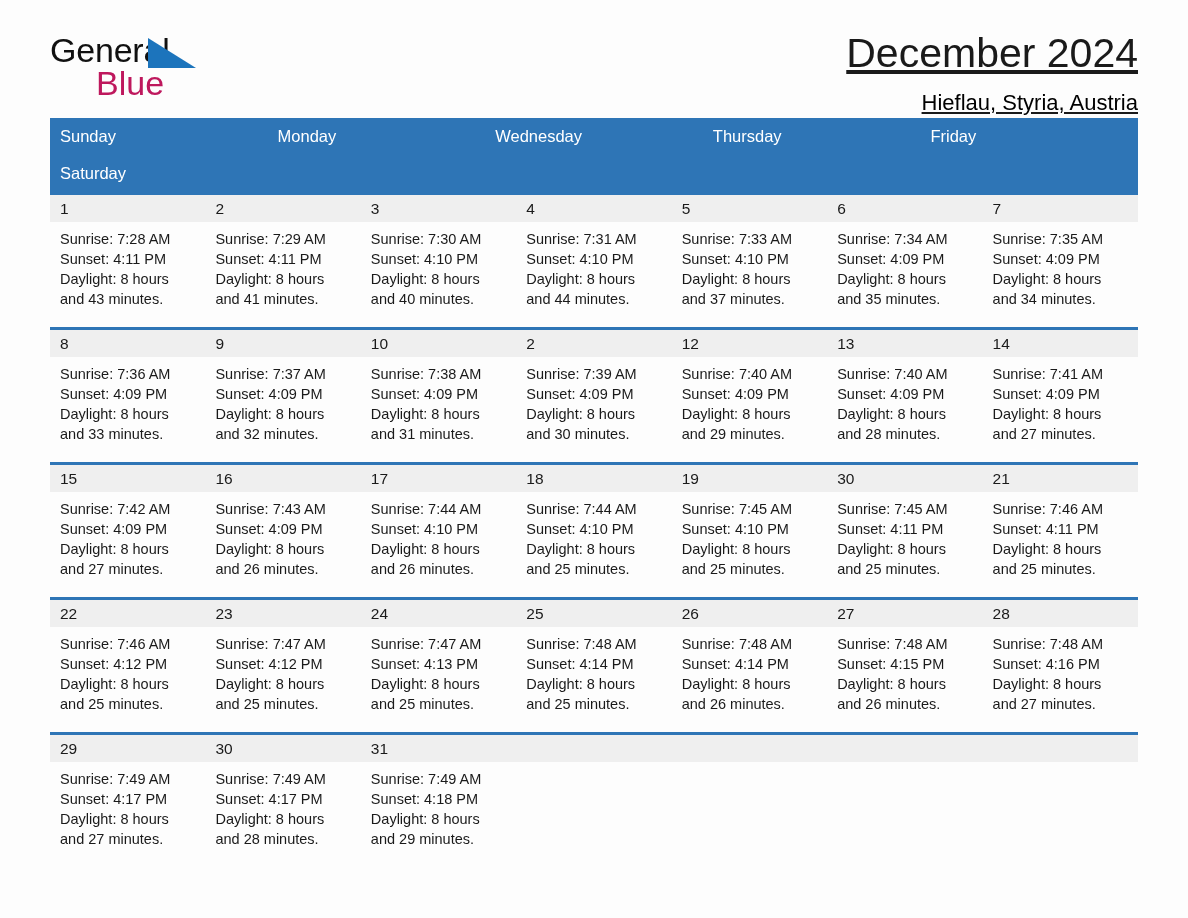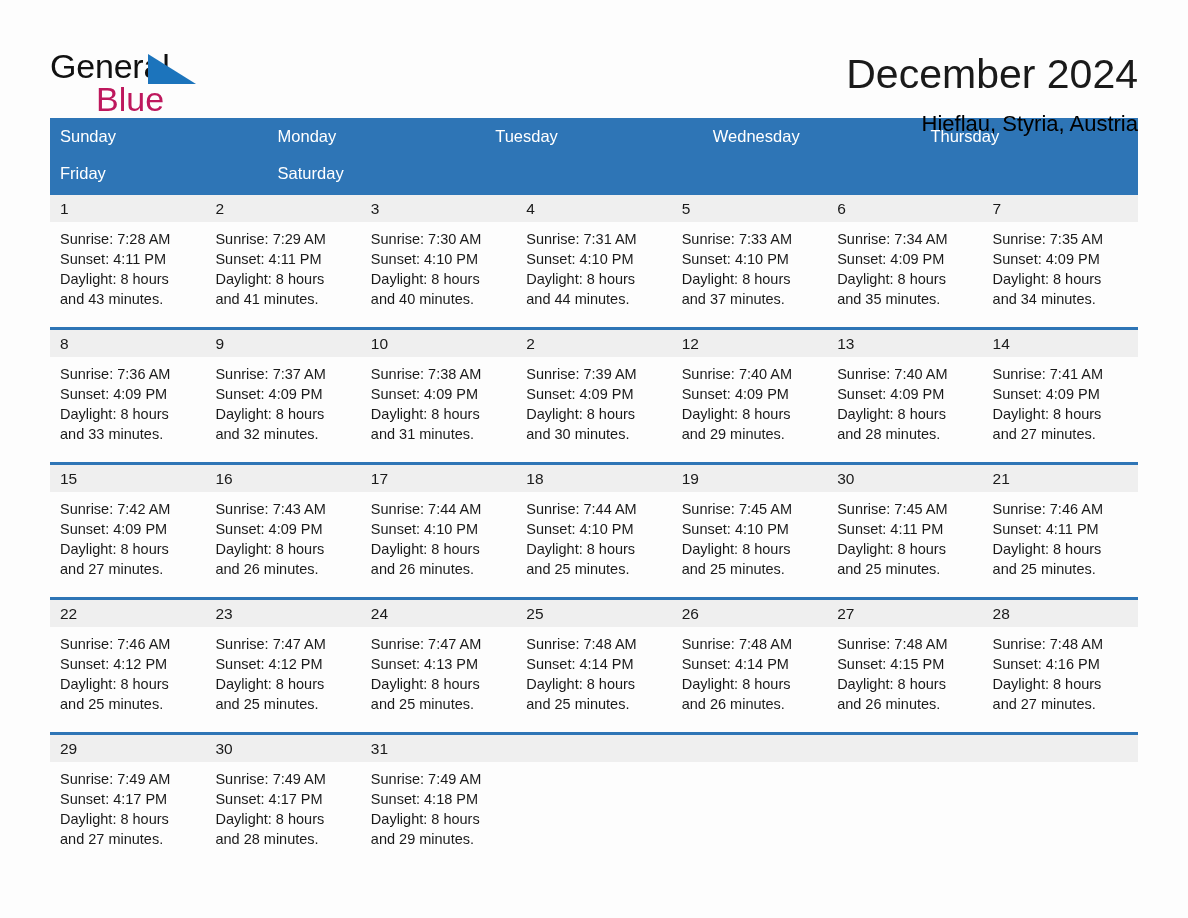--- a/index.html
+++ b/index.html
@@ -19,21 +19,21 @@
     position: relative;
     width: 1188px;
     height: 918px;
     box-sizing: border-box;
     padding: 0 50px;
   }
 
   
   .header {
     display: flex;
-    align-items: flex-start;
+    align-items: center;
     justify-content: space-between;
     padding-top: 48px;
     height: 96px;
     box-sizing: border-box;
   }
   .brand {
     position: relative;
     width: 200px;
     height: 80px;
     flex: 0 0 auto;
@@ -59,20 +59,21 @@
     top: 6px;
     width: 0;
     height: 0;
     border-left: 48px solid #1c74bc;
     border-top: 30px solid transparent;
   }
   .title-wrap {
     text-align: right;
     flex: 1 1 auto;
     padding-top: 2px;
+    text-decoration: underline;
   }
   .cal-title {
     font-size: 41px;
     line-height: 48px;
     font-weight: 400;
     color: #1a1a1a;
     white-space: nowrap;
   }
   .cal-subtitle {
     font-size: 22px;
@@ -147,21 +148,20 @@
       <div class="cal-subtitle">Hieflau, Styria, Austria</div>
     </div>
 
   </div>
 
   <div class="calendar">
 
     <div class="weekday-row">
       <div class="weekday">Sunday</div>
       <div class="weekday">Monday</div>
-      <div class="weekday">Tuesday</div>
       <div class="weekday">Wednesday</div>
       <div class="weekday">Thursday</div>
       <div class="weekday">Friday</div>
       <div class="weekday">Saturday</div>
     </div>
 
     <div class="week-row first">
       <div class="day-cell">
         <div class="day-num-band">1</div>
         <div class="day-body">

